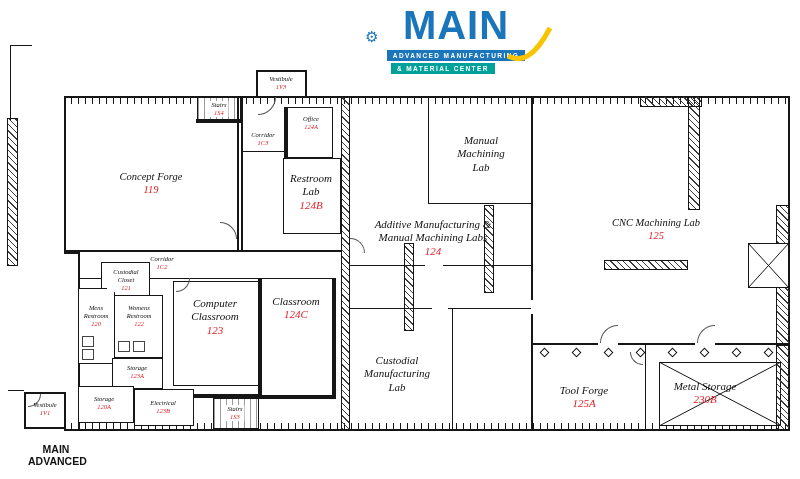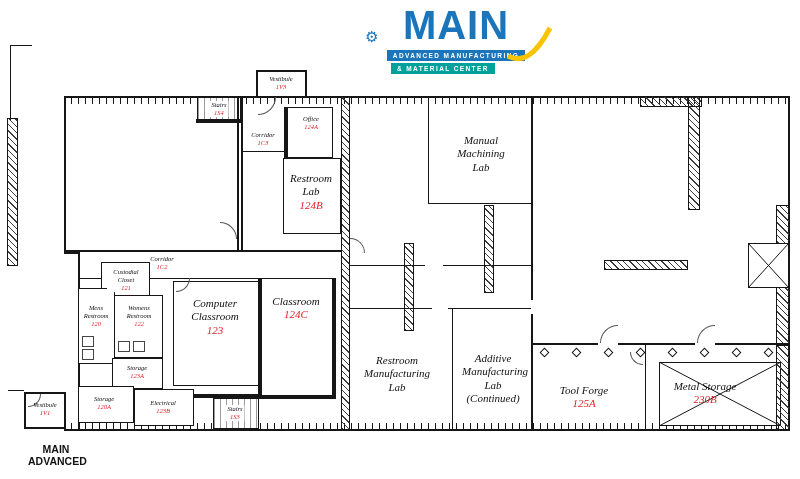--- a/index.html
+++ b/index.html
@@ -166,28 +166,40 @@
     <span class="no">1S4</span>
   </div>
   <div class="lbl lbl-xs" style="left:263px;top:139px">
     <span class="nm">Corridor</span>
     <span class="no">1C3</span>
   </div>
   <div class="lbl lbl-xs" style="left:311px;top:123px">
     <span class="nm">Office</span>
     <span class="no">124A</span>
   </div>
+  <div class="lbl lbl-lg" style="left:151px;top:184px;width:110px">
+    <span class="nm">Concept Forge</span>
+    <span class="no">119</span>
+  </div>
   <div class="lbl lbl-sm" style="left:311px;top:192px;width:46px">
     <span class="nm">Restroom Lab</span>
     <span class="no">124B</span>
   </div>
   <div class="lbl lbl-sm" style="left:481px;top:154px;width:62px">
     <span class="nm">Manual Machining Lab</span>
     <span class="no"></span>
   </div>
+  <div class="lbl lbl-sm" style="left:433px;top:238px;width:140px">
+    <span class="nm">Additive Manufacturing &amp; Manual Machining Labs</span>
+    <span class="no">124</span>
+  </div>
+  <div class="lbl lbl-lg" style="left:656px;top:230px;width:130px">
+    <span class="nm">CNC Machining Lab</span>
+    <span class="no">125</span>
+  </div>
   <div class="lbl lbl-xs" style="left:162px;top:263px">
     <span class="nm">Corridor</span>
     <span class="no">1C2</span>
   </div>
   <div class="lbl lbl-xs bgw" style="left:126px;top:280px;width:34px">
     <span class="nm">Custodial Closet</span>
     <span class="no">121</span>
   </div>
   <div class="lbl lbl-xs" style="left:96px;top:316px;width:32px">
     <span class="nm">Mens Restroom</span>
@@ -199,25 +211,21 @@
   </div>
   <div class="lbl lbl-sm" style="left:215px;top:317px;width:54px">
     <span class="nm">Computer Classroom</span>
     <span class="no">123</span>
   </div>
   <div class="lbl lbl-sm" style="left:296px;top:308px;width:60px">
     <span class="nm">Classroom</span>
     <span class="no">124C</span>
   </div>
   <div class="lbl lbl-sm" style="left:397px;top:374px;width:68px">
-    <span class="nm">Restroom Manufacturing Lab</span>
-    <span class="no"></span>
-  </div>
-  <div class="lbl lbl-sm" style="left:493px;top:379px;width:62px">
-    <span class="nm">Additive Manufacturing Lab (Continued)</span>
+    <span class="nm">Custodial Manufacturing Lab</span>
     <span class="no"></span>
   </div>
   <div class="lbl lbl-sm" style="left:584px;top:397px;width:60px">
     <span class="nm">Tool Forge</span>
     <span class="no">125A</span>
   </div>
   <div class="lbl lbl-sm" style="left:705px;top:393px;width:70px">
     <span class="nm">Metal Storage</span>
     <span class="no">230B</span>
   </div>

